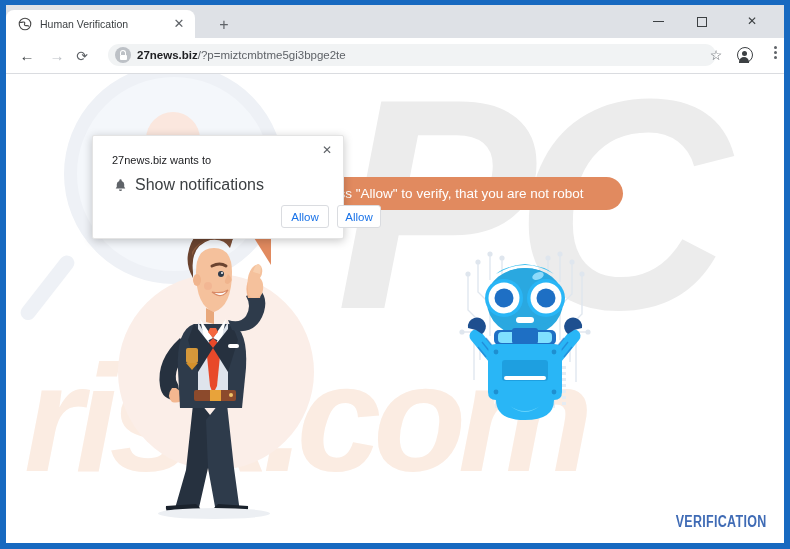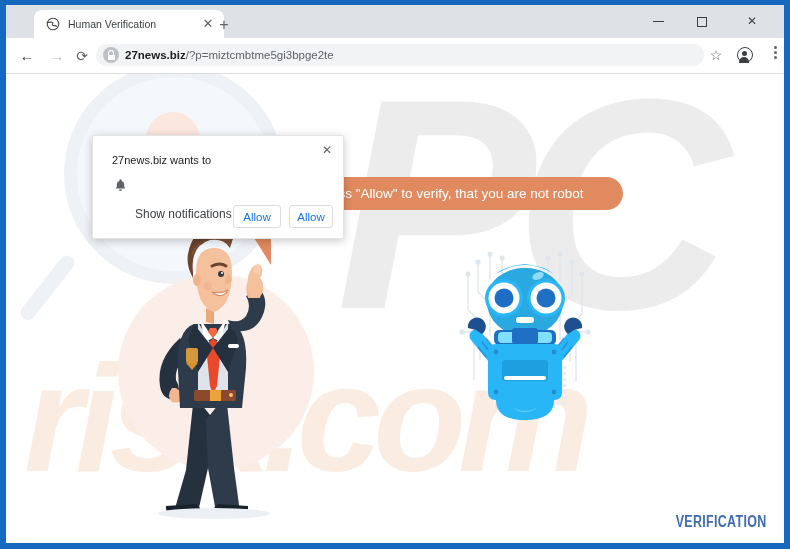--- a/index.html
+++ b/index.html
@@ -18,22 +18,22 @@
     position:absolute;left:6px;top:5px;width:778px;height:538px;
     background:#ffffff;overflow:hidden;
   }
 
   
   #tabstrip{
     position:absolute;left:0;top:0;width:778px;height:33px;
     background:#dee1e6;
   }
   #tab{
-    position:absolute;left:28px;top:5px;width:190px;height:28px;
-    background:#ffffff;border-radius:8px 8px 0 0;
+    position:absolute;left:0;top:5px;width:157px;height:28px;
+    background:#ffffff;border-radius:8px 8px 0 0;padding-left:32px;
   }
   #tab-favicon{
     position:absolute;left:12px;top:7px;width:14px;height:14px;
   }
   #tab-title{
     position:absolute;left:34px;top:7px;width:122px;
     font-size:10.5px;color:#3c4043;
     white-space:nowrap;overflow:hidden;text-overflow:ellipsis;
     line-height:14px;
   }
@@ -67,21 +67,21 @@
   }
   .navbtn{
     position:absolute;top:8px;width:20px;height:20px;
     color:#5f6368;font-size:15px;line-height:20px;text-align:center;cursor:pointer;
   }
   #nav-back{left:11px;color:#3c4043;}
   #nav-fwd{left:41px;color:#bdc1c6;}
   #nav-reload{left:66px;font-size:14px;}
 
   #omnibox{
-    position:absolute;left:90px;top:6px;width:608px;height:22px;
+    position:absolute;left:102px;top:6px;width:608px;height:22px;
     background:#f1f3f4;border-radius:11px;
   }
   #lock-icon{
     position:absolute;left:7px;top:3px;width:16px;height:16px;
     background:#bdc1c6;border-radius:50%;
   }
   #lock-icon .shackle{
     position:absolute;left:5px;top:3px;width:6px;height:5px;
     border:1.4px solid #ffffff;border-bottom:none;border-radius:3px 3px 0 0;
     box-sizing:border-box;
@@ -210,27 +210,27 @@
   }
   #notif-title{
     position:absolute;left:19px;top:18px;
     font-size:11px;color:#202124;white-space:nowrap;
   }
   #bell-icon{
     position:absolute;left:21px;top:42px;width:13px;height:15px;
   }
   #notif-perm{
     position:absolute;left:42px;top:42px;
-    font-size:12px;color:#3c4043;white-space:nowrap;line-height:14px;margin-top:29px;
+    font-size:16px;color:#3c4043;white-space:nowrap;line-height:14px;
   }
   .nbtn{
     position:absolute;top:69px;height:23px;
     border:1px solid #dadce0;border-radius:3px;background:#ffffff;
     color:#1a73e8;font-size:11.5px;font-family:"Liberation Sans",sans-serif;
-    cursor:pointer;padding:0;
+    cursor:pointer;padding:0;margin-left:48px;
   }
   #btn-allow{left:140px;width:48px;}
   #btn-block{left:196px;width:44px;}
 </style>
 </head>
 <body>
 
 <div id="frame">
 <div id="browser">
 

